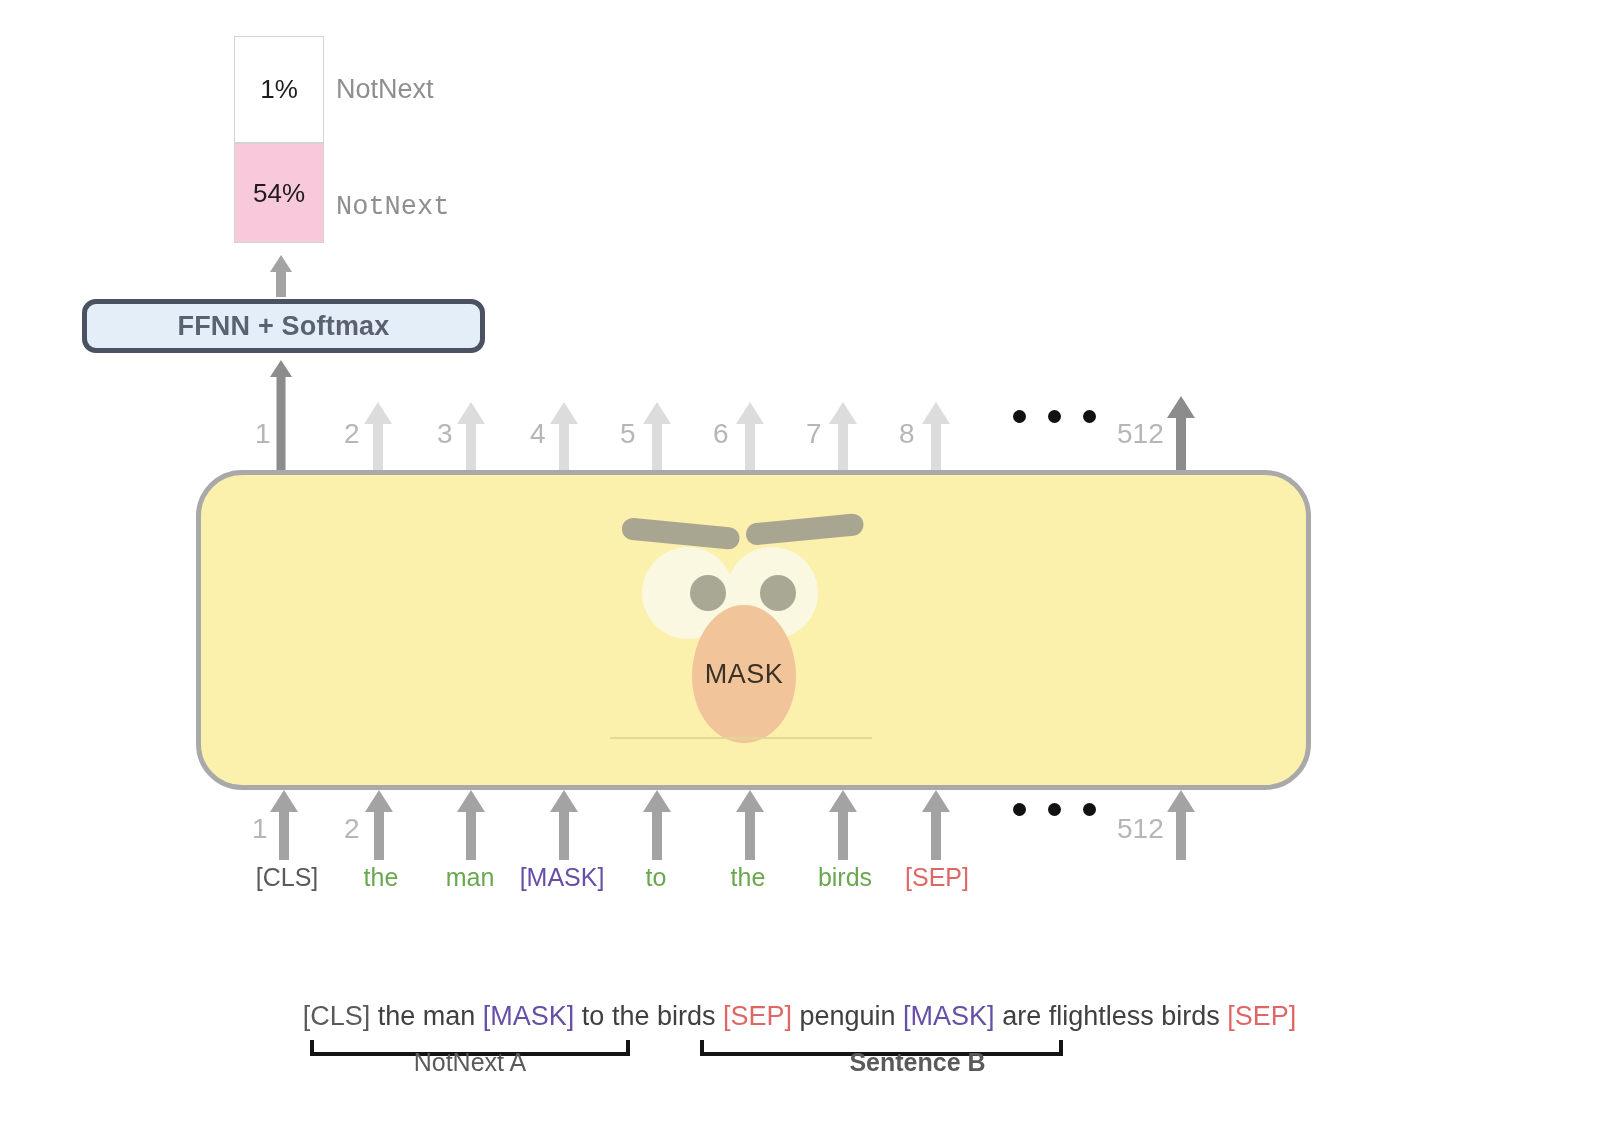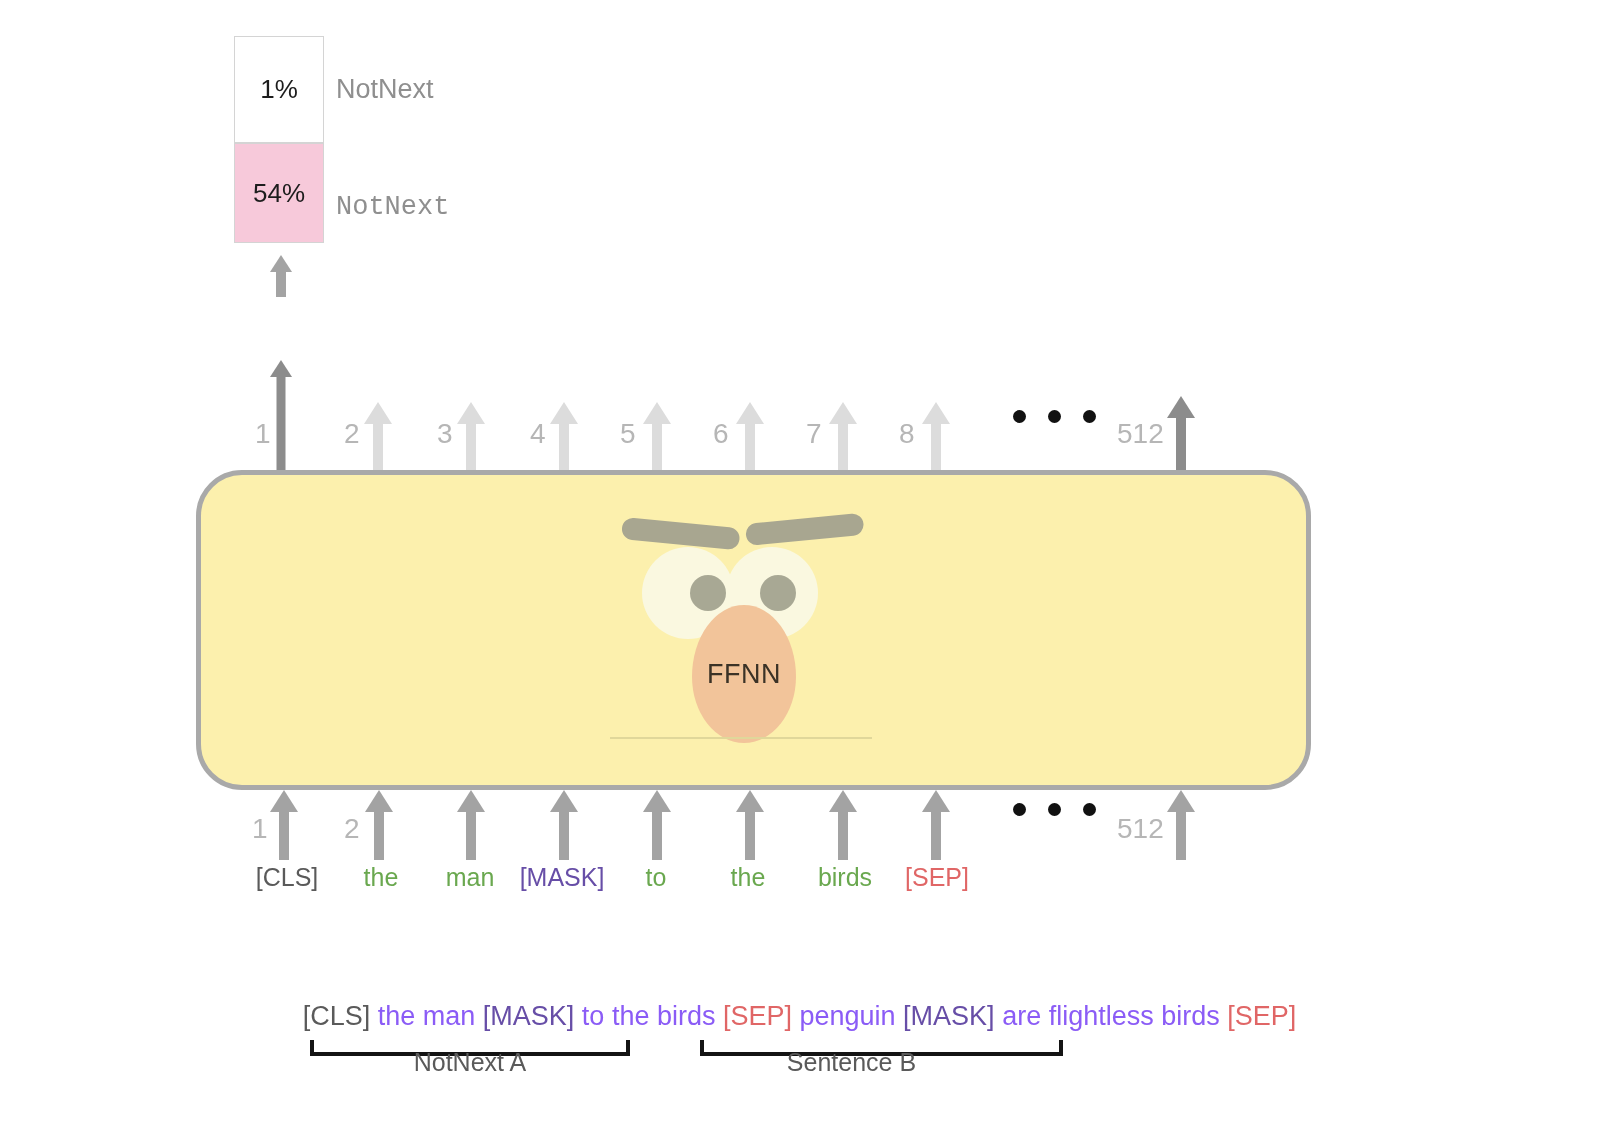--- a/index.html
+++ b/index.html
@@ -90,21 +90,21 @@
   
   .token { position:absolute; font-size:25px; white-space:nowrap; transform:translateX(-50%); }
 
   
   .sentence {
     position:absolute; left:0; top:1001px; width:1599px;
     text-align:center; font-size:27px; white-space:nowrap;
   }
   .sentence span { white-space:pre; }
   .c-cls  { color:#5a5a5a; }
-  .c-word { color:#8b5cf6; }
+  .c-word { color:#404040; }
   .c-mask { color:#674ea7; }
   .c-sep  { color:#e06666; }
 
   
   .bracket { position:absolute; height:16px; border:4px solid #141414; border-top:none; }
   .bracket-label {
     position:absolute; font-size:25px; color:#5a5a5a; text-align:center;
     white-space:nowrap;
   }
 </style>
@@ -122,20 +122,23 @@
     </div>
   </div>
   <div class="prob-label lbl-top" style="left:336px; top:74px;">NotNext</div>
   <div class="prob-label lbl-bottom" style="left:336px; top:192px;font-family:Liberation Mono, monospace;">NotNext</div>
 
   <div class="arrow" style="left:265px; top:255px; width:32px; height:42px;">
     <div class="head" style="border-width:0 11px 17px 11px; border-bottom-color:#a3a3a3;"></div>
     <div class="shaft" style="width:10px; height:27px; background:#a3a3a3;"></div>
   </div>
 
+  <div class="ffnn-box">
+    <span class="txt">FFNN + Softmax</span>
+  </div>
 
   <div class="arrow" style="left:265px; top:360px; width:32px; height:112px;">
     <div class="head" style="border-width:0 11px 17px 11px; border-bottom-color:#8c8c8c;"></div>
     <div class="shaft" style="width:9px; height:97px; background:#8c8c8c;"></div>
   </div>
 
   <div class="arrow" style="left:362px; top:402px; width:32px; height:70px;">
     <div class="head" style="border-width:0 14px 22px 14px; border-bottom-color:#dcdcdc;"></div>
     <div class="shaft" style="width:10px; height:50px; background:#dcdcdc;"></div>
   </div>
@@ -188,21 +191,21 @@
   <div class="bert-box"></div>
 
   <div class="face">
     <div class="brow brow-l"></div>
     <div class="brow brow-r"></div>
     <div class="eye eye-l"></div>
     <div class="eye eye-r"></div>
     <div class="pupil pupil-l"></div>
     <div class="pupil pupil-r"></div>
     <div class="nose">
-      <span class="txt">FFNN</span>
+      <span class="txt">MASK</span>
     </div>
   </div>
   <div class="mouth-line"></div>
 
   <div class="arrow" style="left:268px; top:790px; width:32px; height:70px;">
     <div class="head" style="border-width:0 14px 22px 14px; border-bottom-color:#a3a3a3;"></div>
     <div class="shaft" style="width:10px; height:50px; background:#a3a3a3;"></div>
   </div>
   <div class="arrow" style="left:363px; top:790px; width:32px; height:70px;">
     <div class="head" style="border-width:0 14px 22px 14px; border-bottom-color:#a3a3a3;"></div>
@@ -257,15 +260,15 @@
   <div class="token" style="left:937px; top:863px; color:#e06666;">[SEP]</div>
 
   <div class="sentence">
     <span class="c-cls">[CLS] </span><span class="c-word">the man </span><span class="c-mask">[MASK]</span><span class="c-word"> to the birds </span><span class="c-sep">[SEP]</span><span class="c-word"> penguin </span><span class="c-mask">[MASK]</span><span class="c-word"> are flightless birds </span><span class="c-sep">[SEP]</span>
   </div>
 
   <div class="bracket" style="left:310px; top:1040px; width:320px;"></div>
   <div class="bracket-label" style="left:310px; top:1048px; width:320px;">NotNext A</div>
 
   <div class="bracket" style="left:700px; top:1040px; width:363px;"></div>
-  <div class="bracket-label" style="left:670px; top:1048px; width:363px;">Sentence B</div>
+  <div class="bracket-label" style="left:736px; top:1048px; width:363px;font-weight:bold;">Sentence B</div>
 
 </div>
 
 </body></html>

